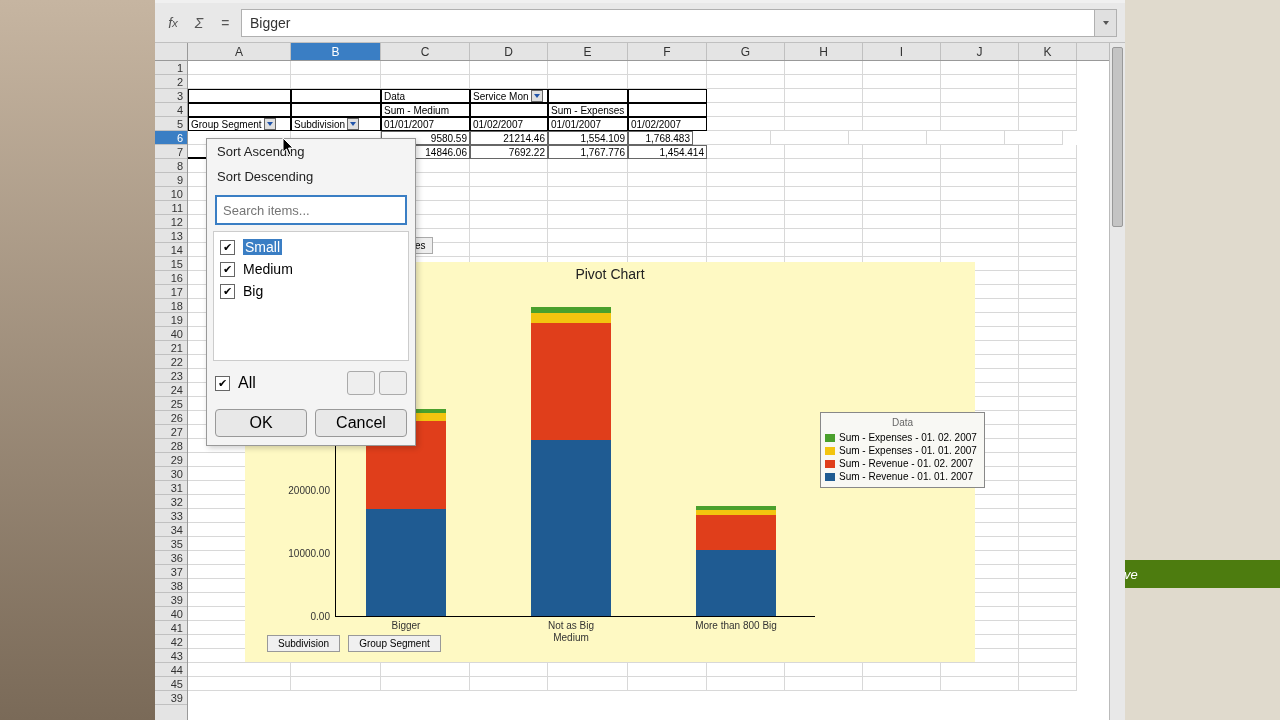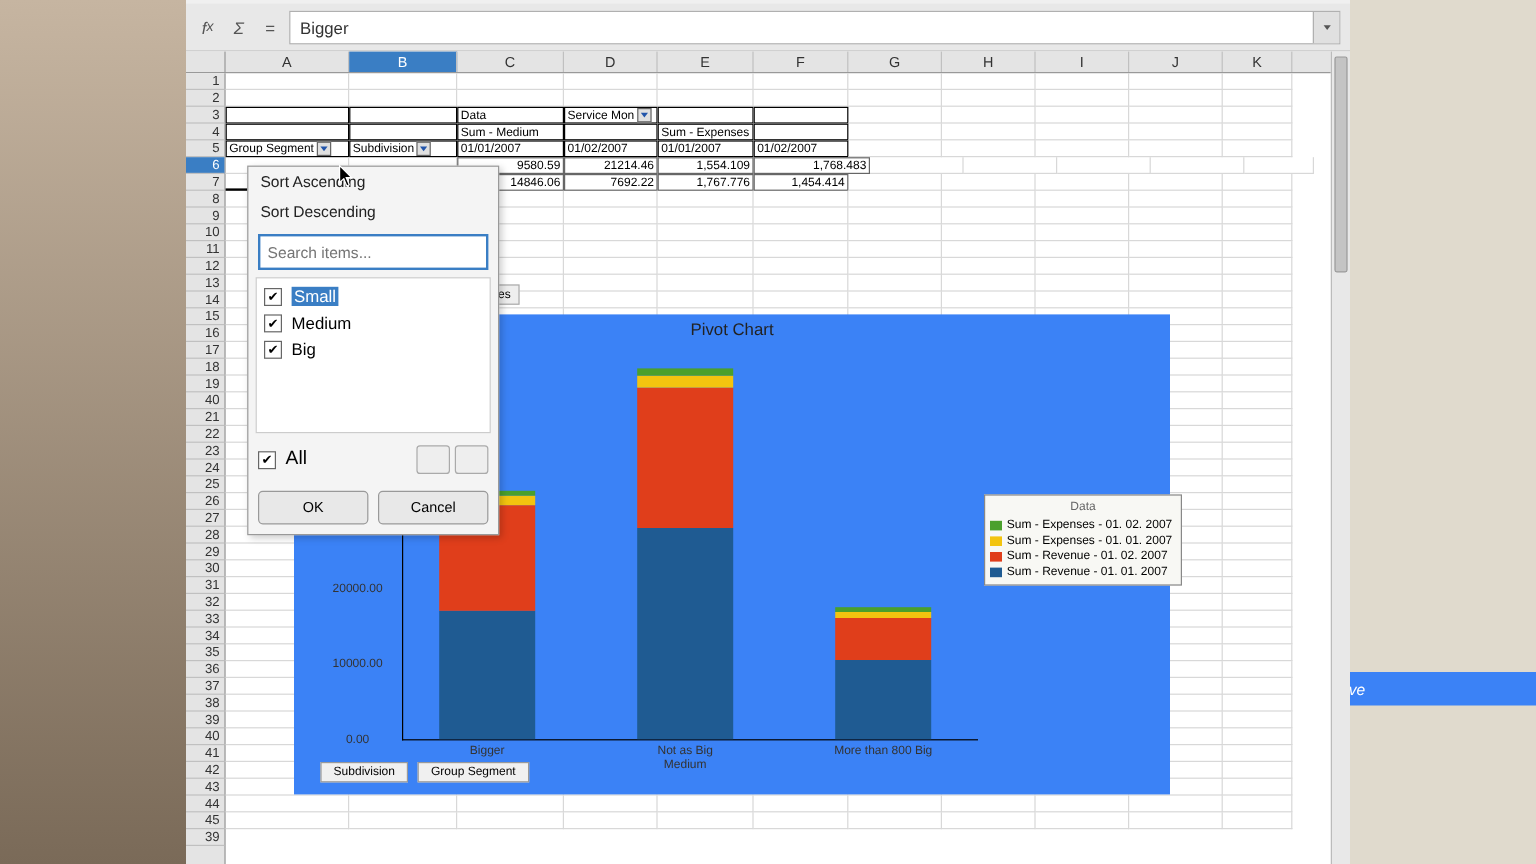--- a/index.html
+++ b/index.html
@@ -60,45 +60,45 @@
 .af-search { margin:6px 8px; }
 .af-search input { width:100%; height:30px; border:2px solid #3a7ec4; padding:0 6px; font-size:13px; outline:none; }
 .af-list { margin:4px 6px; border:1px solid #ccc; background:#fff; height:130px; padding:4px; }
 .af-chk { display:flex; align-items:center; gap:8px; padding:3px 2px; font-size:14px; }
 .af-chk.hl span { background:#3a7ec4; color:#fff; padding:0 2px; }
 .chkbox { width:15px; height:15px; border:1px solid #666; background:#fff; display:flex; align-items:center; justify-content:center; font-size:11px; }
 .af-allrow { display:flex; align-items:center; padding:6px 8px; gap:8px; }
 .af-listbtns { margin-left:auto; display:flex; gap:4px; }
 .listbtn { width:28px; height:24px; border:1px solid #aaa; background:#eee; border-radius:3px; }
 .af-btns { display:flex; gap:8px; justify-content:center; padding:8px; }
-.af-btn { width:92px; height:28px; border:1px solid #999; background:#e8e8e8; border-radius:4px; font-size:12px; }
+.af-btn { width:92px; height:28px; border:1px solid #999; background:#e8e8e8; border-radius:4px; font-size:16px; }
 
 
 .chart-tabs { position:absolute; left:408px; top:237px; font-size:10px; }
 .chart-tab { display:inline-block; border:1px solid #aaa; background:#eee; padding:2px 6px; }
-.chart-box { position:absolute; left:245px; top:262px; width:730px; height:400px; background:#3b82f6; }
+.chart-box { position:absolute; left:245px; top:262px; width:730px; height:400px; background:#fef9c3; }
 .chart-title { text-align:center; font-size:14px; color:#222; padding:4px 0 14px; }
 .plot { position:absolute; left:90px; top:40px; width:480px; height:315px; border-bottom:1px solid #000; border-left:1px solid #000; }
-.ytick { position:absolute; left:-70px; width:64px; text-align:center; font-size:10px; color:#333; }
+.ytick { position:absolute; left:-70px; width:64px; text-align:right; font-size:10px; color:#333; }
 .xtick { position:absolute; top:318px; font-size:10px; color:#333; text-align:center; }
 .bar-seg { position:absolute; width:80px; }
 .legend { position:absolute; right:-10px; top:150px; width:165px; border:1px solid #888; background:#f8f8f4; padding:4px; font-size:10px; }
 .lg-title { text-align:center; color:#666; margin-bottom:3px; }
 .lg-row { display:flex; align-items:center; gap:4px; line-height:13px; }
 .lg-sw { width:10px; height:8px; }
 .axis-btns { position:absolute; left:22px; bottom:10px; display:flex; gap:8px; }
 .axis-btn { border:1px solid #999; background:#f0f0f0; font-size:10px; padding:2px 10px; }
 
 .vscroll { position:absolute; right:0; top:0; width:16px; bottom:0; background:#e8e8e8; border-left:1px solid #bbb; }
 .vthumb { position:absolute; left:2px; right:2px; top:4px; height:180px; background:#c4c4c4; border:1px solid #999; border-radius:2px; }
 
 
 .leftside { position:absolute; left:0; top:0; width:155px; height:720px; background: linear-gradient(#c6b5a1,#7a6a58); }
 .rightside{ position:absolute; right:0; top:0; width:155px; height:720px; background:#e0dacd; }
-.rightside .stripe { position:absolute; top:560px; right:0; width:166px; height:28px; background:#3b82f6; color:#fff; font-style:italic; font-size:13px; display:flex; align-items:center; padding-left:10px; border-radius:4px 0 0 4px; }
+.rightside .stripe { position:absolute; top:560px; right:0; width:166px; height:28px; background:#4d7c0f; color:#fff; font-style:italic; font-size:13px; display:flex; align-items:center; padding-left:10px; border-radius:4px 0 0 4px; }
 </style>
 </head>
 <body>
 
 <div class="leftside"></div>
 <div class="rightside">
   <div class="stripe">ve</div>
 </div>
 
 <div class="toolbar">
@@ -247,21 +247,21 @@
         <div class="cell" style="width: 78px;"></div>
         <div class="cell" style="width: 78px;"></div>
         <div class="cell" style="width: 58px;"></div>
       </div>
       <div class="row">
         <div class="cell" style="width: 103px;"></div>
         <div class="cell" style="width: 90px;"></div>
         <div class="cell pivot-v" style="width: 89px;">9580.59</div>
         <div class="cell pivot-v" style="width: 78px;">21214.46</div>
         <div class="cell pivot-v" style="width: 80px;">1,554.109</div>
-        <div class="cell pivot-v" style="width: 97px;">1,768.483</div>
+        <div class="cell pivot-v" style="width: 65px;">1,768.483</div>
         <div class="cell" style="width: 78px;"></div>
         <div class="cell" style="width: 78px;"></div>
         <div class="cell" style="width: 78px;"></div>
         <div class="cell" style="width: 78px;"></div>
         <div class="cell" style="width: 58px;"></div>
       </div>
       <div class="row">
         <div class="cell" style="width: 103px; border-bottom: 2px solid rgb(0, 0, 0);"></div>
         <div class="cell" style="width: 90px; border-bottom: 2px solid rgb(0, 0, 0);"></div>
         <div class="cell pivot-v" style="width: 89px; border-bottom: 2px solid rgb(0, 0, 0);">14846.06</div>

